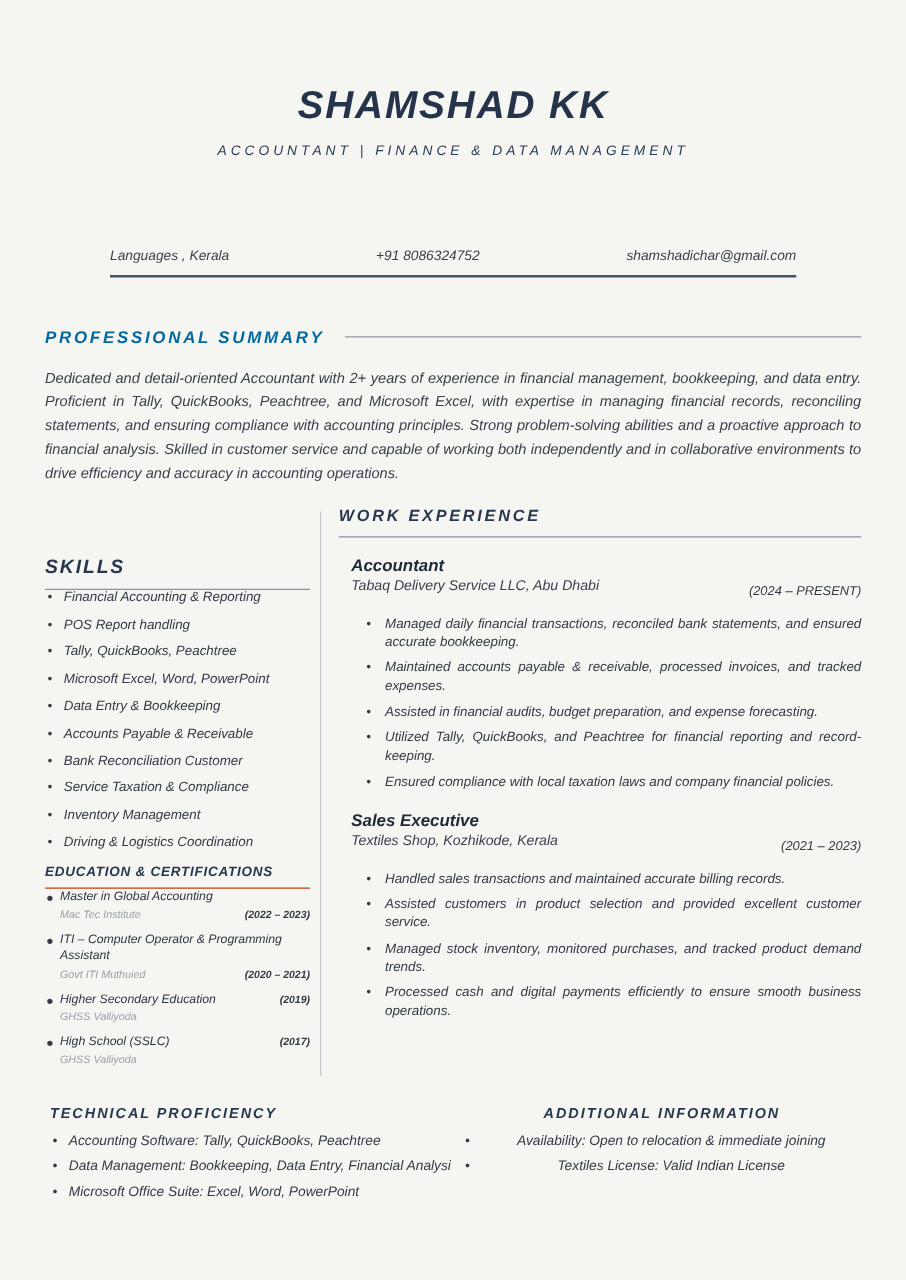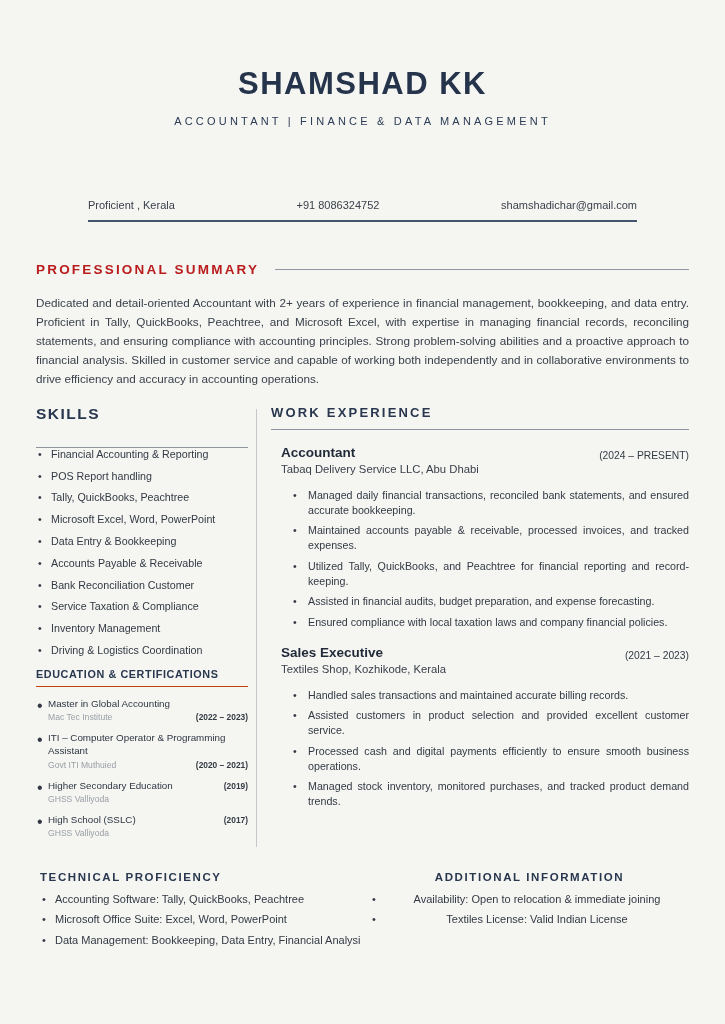--- a/index.html
+++ b/index.html
@@ -1,63 +1,63 @@
 <!DOCTYPE html>
 <html><head>
 <meta charset="utf-8">
 <style>
   * { box-sizing: border-box; margin: 0; padding: 0; }
   body { background: #e9e9e7; font-family: "Liberation Sans", sans-serif; }
   .page {
     width: 725px; height: 1024px; margin: 0 auto; position: relative;
-    background: #f5f5f2; color: #3a414b; padding: 50px 36px 0; overflow: hidden;
+    background: #f5f5f2; color: #3a414b; padding: 50px 36px 0; overflow: hidden; font-style: italic;
   }
 
   
   .name { text-align: center; font-size: 31px; font-weight: 700; color: #25344b; letter-spacing: 1.5px; margin-top: 16px; }
   .subtitle { text-align: center; font-size: 11px; font-weight: 500; color: #2c3c54; letter-spacing: 3.2px; margin-top: 13px; }
   .contact-row { display: flex; justify-content: space-between; margin: 72px 52px 0; font-size: 11px; color: #3a414b; }
   .contact-rule { height: 2px; background: #46556b; margin: 9px 52px 0; }
 
   
   .section-heading-row { display: flex; align-items: center; gap: 16px; margin-top: 40px; }
-  .section-heading { font-size: 13.5px; font-weight: 700; letter-spacing: 2.2px; color: #b91c1c; white-space: nowrap; }
+  .section-heading { font-size: 13.5px; font-weight: 700; letter-spacing: 2.2px; color: #0369a1; white-space: nowrap; }
   .heading-rule { flex: 1; height: 1px; background: #9099a3; }
   .summary-text { margin-top: 17px; font-size: 11.7px; line-height: 1.62; text-align: justify; color: #3a414b; }
 
   
   .columns { display: flex; margin-top: 16px; align-items: stretch; }
   .left-col { width: 212px; flex: none; }
   .col-divider { width: 1px; background: #c6c9cc; margin-left: 8px; margin-top: 4px; }
   .right-col { flex: 1; padding-left: 14px; }
 
   
-  .skills-heading { font-size: 15.5px; font-weight: 700; letter-spacing: 1.5px; color: #28374e; padding-bottom: 24px; border-bottom: 1px solid #8d949e; }
+  .skills-heading { font-size: 15.5px; font-weight: 700; letter-spacing: 1.5px; color: #28374e; padding-bottom: 8px; border-bottom: 1px solid #8d949e; margin-top: 40px; }
   .skills-list { list-style: none; }
   .skills-list li { position: relative; padding-left: 15px; font-size: 10.7px; color: #333a44; margin-bottom: 9.8px; }
   .skills-list li::before { content: "•"; position: absolute; left: 2px; top: 0; }
 
   
   .education { margin-top: 12px; }
   .edu-heading { font-size: 10.8px; font-weight: 700; letter-spacing: 0.6px; color: #28374e; padding-bottom: 6px; border-bottom: 1px solid #c2410c; }
-  .edu-list { list-style: none; margin-top: 10px; }
+  .edu-list { list-style: none; }
   .edu-item { position: relative; padding-left: 12px; margin-bottom: 9px; }
   .edu-item::before { content: "•"; position: absolute; left: 1px; top: 0; color: #333a44; }
   .edu-line { display: flex; justify-content: space-between; align-items: baseline; gap: 16px; }
   .edu-title { font-size: 9.8px; color: #2e3642; line-height: 1.35; }
   .edu-inst { font-size: 8.6px; color: #9aa0a7; margin-top: 2px; }
   .edu-dates { font-size: 8.4px; color: #333a44; font-weight: 600; white-space: nowrap; flex: none; }
 
   
   .we-heading { font-size: 13px; font-weight: 700; letter-spacing: 2.2px; color: #28374e; padding-bottom: 9px; border-bottom: 1px solid #8d949e; }
   .job { margin-top: 15px; padding-left: 10px; }
   .job-head { display: flex; justify-content: space-between; align-items: flex-start; }
   .job-title { font-size: 13.5px; font-weight: 700; color: #1f2937; }
   .job-company { font-size: 11.3px; color: #3a414b; margin-top: 3px; }
-  .job-dates { font-size: 10.3px; color: #333a44; white-space: nowrap; margin-top: 5px; }
+  .job-dates { font-size: 10.3px; color: #333a44; white-space: nowrap; margin-top: 23px; }
   .job-bullets { list-style: none; margin-top: 13px; padding-left: 12px; }
   .job-bullets li { position: relative; padding-left: 15px; font-size: 10.7px; line-height: 1.4; color: #333a44; margin-bottom: 5.5px; text-align: justify; }
   .job-bullets li::before { content: "•"; position: absolute; left: 0; top: 0; }
 
   
   .bottom { display: flex; margin-top: 24px; }
   .bottom-left { width: 334px; flex: none; padding-left: 4px; }
   .bottom-right { flex: 1; text-align: center; }
   .bottom-heading { font-size: 11.5px; font-weight: 700; letter-spacing: 1.6px; color: #28374e; }
   .bottom-list { list-style: none; margin-top: 9px; }
@@ -66,21 +66,21 @@
 </style>
 </head>
 <body>
 
 <div class="page">
 
   <header>
     <h1 class="name">SHAMSHAD KK</h1>
     <div class="subtitle">ACCOUNTANT | FINANCE &amp; DATA MANAGEMENT</div>
     <div class="contact-row">
-      <span class="contact-item">Proficient , Kerala</span>
+      <span class="contact-item">Languages , Kerala</span>
       <span class="contact-item">+91 8086324752</span>
       <span class="contact-item">shamshadichar@gmail.com</span>
     </div>
     <div class="contact-rule"></div>
   </header>
 
   <section>
     <div class="section-heading-row">
       <h2 class="section-heading">PROFESSIONAL SUMMARY</h2>
       <div class="heading-rule"></div>
@@ -157,54 +157,54 @@
           <div class="job-head">
             <div class="job-head-left">
               <div class="job-title">Accountant</div>
               <div class="job-company">Tabaq Delivery Service LLC, Abu Dhabi</div>
             </div>
             <div class="job-dates">(2024 – PRESENT)</div>
           </div>
           <ul class="job-bullets">
             <li>Managed daily financial transactions, reconciled bank statements, and ensured accurate bookkeeping.</li>
             <li>Maintained accounts payable &amp; receivable, processed invoices, and tracked expenses.</li>
+            <li>Assisted in financial audits, budget preparation, and expense forecasting.</li>
             <li>Utilized Tally, QuickBooks, and Peachtree for financial reporting and record-keeping.</li>
-            <li>Assisted in financial audits, budget preparation, and expense forecasting.</li>
             <li>Ensured compliance with local taxation laws and company financial policies.</li>
           </ul>
         </article>
 
         <article class="job">
           <div class="job-head">
             <div class="job-head-left">
               <div class="job-title">Sales Executive</div>
               <div class="job-company">Textiles Shop, Kozhikode, Kerala</div>
             </div>
             <div class="job-dates">(2021 – 2023)</div>
           </div>
           <ul class="job-bullets">
             <li>Handled sales transactions and maintained accurate billing records.</li>
             <li>Assisted customers in product selection and provided excellent customer service.</li>
+            <li>Managed stock inventory, monitored purchases, and tracked product demand trends.</li>
             <li>Processed cash and digital payments efficiently to ensure smooth business operations.</li>
-            <li>Managed stock inventory, monitored purchases, and tracked product demand trends.</li>
           </ul>
         </article>
 
       </section>
     </div>
   </div>
 
   <div class="bottom">
 
     <section class="bottom-left">
       <h3 class="bottom-heading">TECHNICAL PROFICIENCY</h3>
       <ul class="bottom-list">
         <li>Accounting Software: Tally, QuickBooks, Peachtree</li>
+        <li>Data Management: Bookkeeping, Data Entry, Financial Analysi</li>
         <li>Microsoft Office Suite: Excel, Word, PowerPoint</li>
-        <li>Data Management: Bookkeeping, Data Entry, Financial Analysi</li>
       </ul>
     </section>
 
     <section class="bottom-right">
       <h3 class="bottom-heading">ADDITIONAL INFORMATION</h3>
       <ul class="bottom-list">
         <li>Availability: Open to relocation &amp; immediate joining</li>
         <li>Textiles License: Valid Indian License</li>
       </ul>
     </section>

